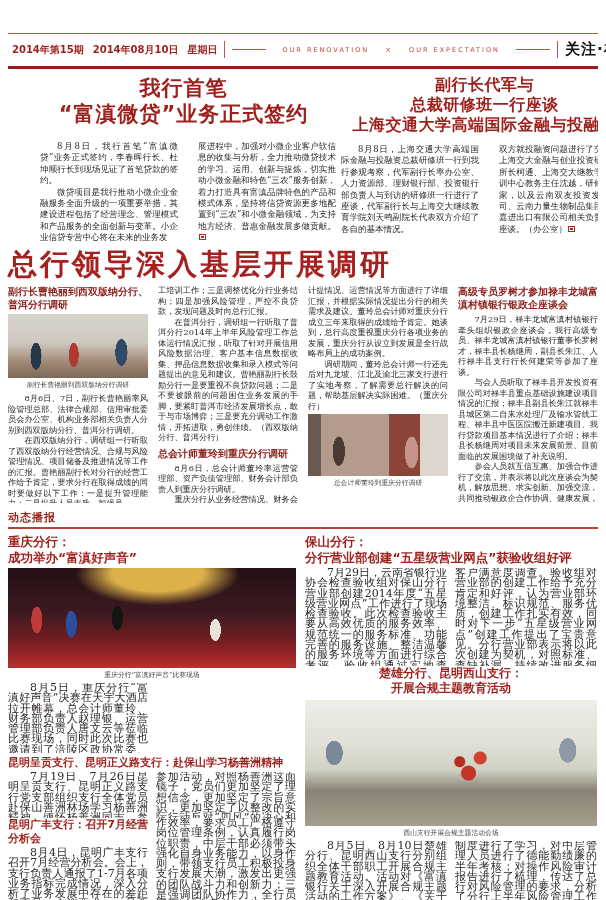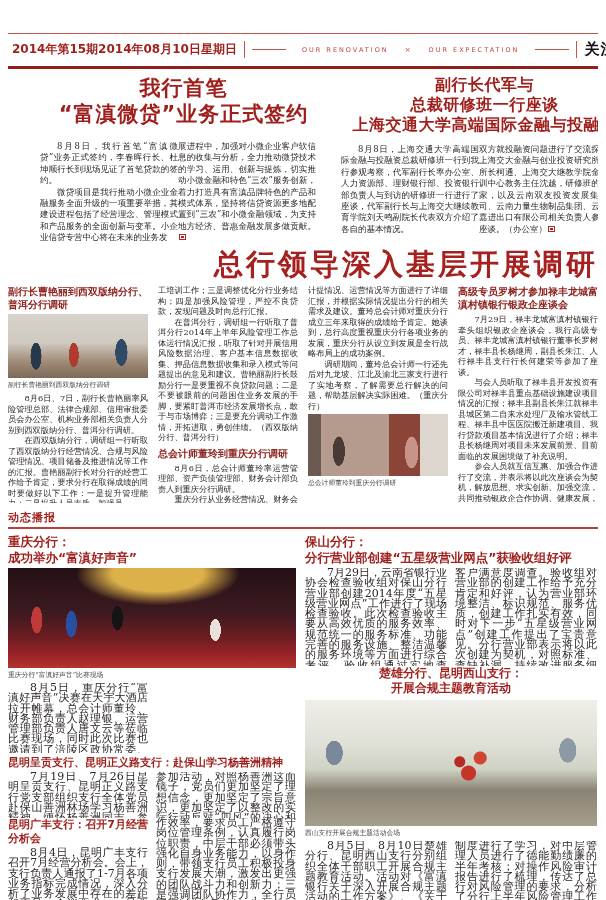--- a/index.html
+++ b/index.html
@@ -2,21 +2,21 @@
 <html><head>
 <meta charset="utf-8">
 <style>
   html,body{margin:0;padding:0;}
   body{width:606px;height:900px;background:#ffffff;overflow:hidden;
        font-family:"DejaVu Sans",sans-serif;color:#2b2624;}
   .page{padding:33px 8px 0;box-sizing:border-box;height:900px;overflow:hidden;}
 
   
   .masthead{display:flex;align-items:center;height:27px;border-top:1px solid #c4534a;padding:2px 2px 1px 4px;}
-  .mh-dates{color:#9e1f1b;font-weight:bold;font-size:12px;display:flex;white-space:nowrap;}
+  .mh-dates{color:#9e1f1b;font-weight:bold;font-size:10px;display:flex;gap:9px;white-space:nowrap;}
   .mh-sep{width:1px;height:17px;background:#c4534a;margin:0 7px;flex:none;}
   .mh-slogan{flex:1;display:flex;align-items:center;justify-content:center;gap:16px;color:#c0443c;
              font-size:6.5px;letter-spacing:2px;font-weight:normal;white-space:nowrap;}
   .mh-dashline{height:1px;background:#c4534a;width:34px;flex:none;}
   .mh-x{font-size:7px;color:#c0443c;}
   .mh-section{font-size:15px;font-weight:bold;color:#141414;letter-spacing:1px;white-space:nowrap;}
   .rule-thick{height:3px;background:#8e1f1b;margin-top:2px;}
 
   
   p.bp{margin:0;font-size:8.5px;line-height:11.4px;text-align:justify;
@@ -25,31 +25,31 @@
   .endmark{display:inline-block;width:7px;height:6px;background:#b02a23;
            box-shadow:inset 0 0 0 1px #b02a23, inset 0 0 0 2px #ffffff;vertical-align:baseline;margin-left:1px;}
 
   
   .top-articles{display:flex;margin-top:6px;height:166px;overflow:hidden;margin-left:32px;}
   .top-half{width:287px;flex:none;}
   .v-divider{width:1px;background:#dfd3ca;margin:2px 7px 0;}
   .art-title{color:#9e1f1b;font-weight:bold;text-align:center;margin:0;}
   .t-big{font-size:21px;line-height:26px;letter-spacing:1px;}
   .t-mid{font-size:16px;line-height:20px;letter-spacing:0.5px;}
-  .art-body{display:flex;gap:0;margin-top:9px;}
+  .art-body{display:flex;gap:20px;margin-top:9px;}
   .art-col{width:138px;flex:none;overflow:hidden;}
   .signing-body{margin-top:14px;}
 
   
-  .banner{color:#a6201f;font-size:29px;font-weight:bold;text-align:right;letter-spacing:3px;margin:7px 0 5px;line-height:32px;}
+  .banner{color:#a6201f;font-size:29px;font-weight:bold;text-align:left;letter-spacing:3px;margin:7px 0 5px;line-height:32px;}
   .feature-cols{display:flex;gap:10px;height:218px;overflow:hidden;}
   .f-col{width:140px;flex:none;overflow:hidden;}
   .f-col p.bp{font-size:8.2px;line-height:10.5px;}
   .subhead{color:#8e2420;font-weight:bold;font-size:10px;line-height:13px;margin:0 0 3px;text-align:justify;}
-  .caption{font-size:6.8px;color:#4a443f;text-align:left;margin:2px 0 3px;font-family:"DejaVu Serif",serif;}
+  .caption{font-size:6.8px;color:#4a443f;text-align:center;margin:2px 0 3px;font-family:"DejaVu Serif",serif;}
 
   
   .photo{width:100%;border:0;}
   .photo-xsbn{height:64px;background:
       radial-gradient(ellipse 9px 22px at 20% 66%, #26384a 0 60%, transparent 62%),
       radial-gradient(ellipse 8px 20px at 47% 64%, #b03a30 0 60%, transparent 62%),
       radial-gradient(ellipse 10px 22px at 81% 60%, #2e4a66 0 60%, transparent 62%),
       linear-gradient(180deg,#d7d3cc 0%,#cfc9c0 45%,#a08a76 75%,#7d6958 100%);}
   .photo-cqdy{height:62px;background:
       radial-gradient(ellipse 11px 26px at 74% 62%, #c8938a 0 60%, transparent 62%),

